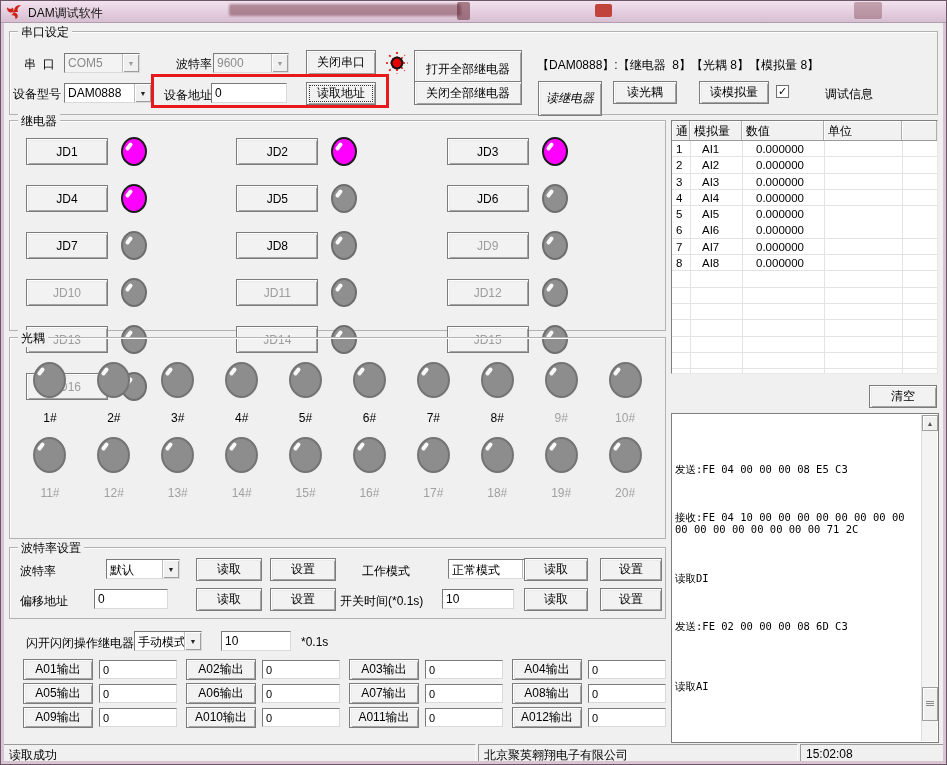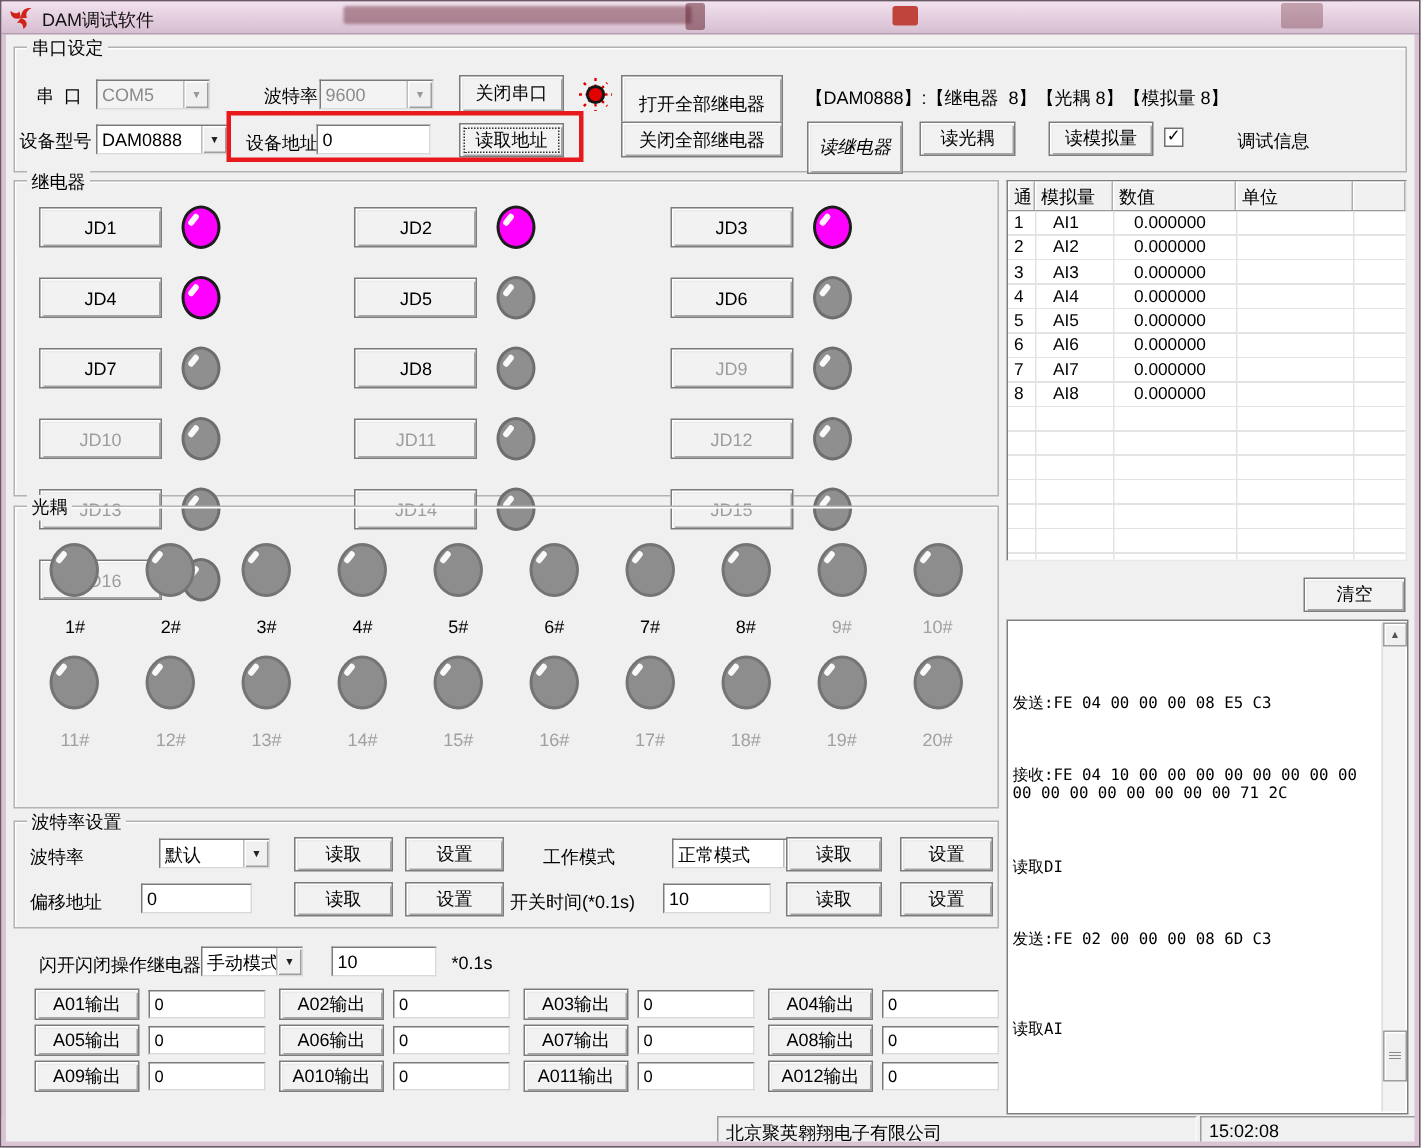--- a/index.html
+++ b/index.html
@@ -631,17 +631,18 @@
       </div>
     <div class="sbar">
       <div class="sb-up">▲</div>
       <div class="sb-thumb">
         <div class="sb-grip"></div>
       </div>
     </div>
   </div>
 
   <div class="statusbar">
+    <div class="status-sec" style="left:2px; width:473px;">读取成功</div>
     <div class="status-sec" style="left:477px; width:320px;">北京聚英翱翔电子有限公司</div>
     <div class="status-sec" style="left:799px; width:146px;">15:02:08</div>
   </div>
 
 </div>
 
 </body></html>

